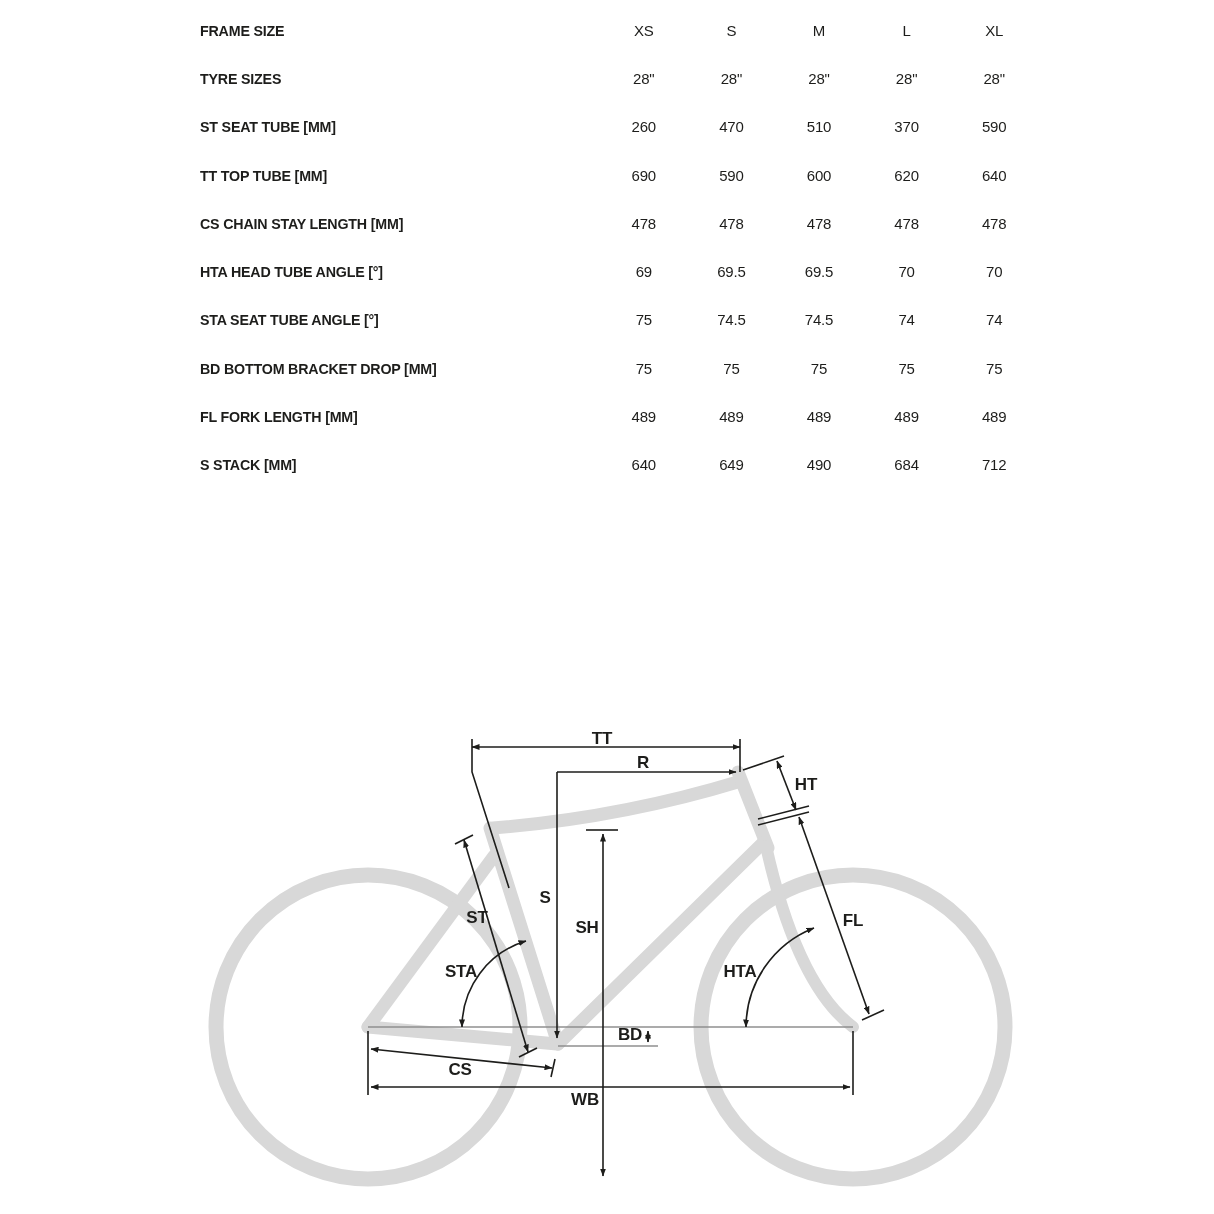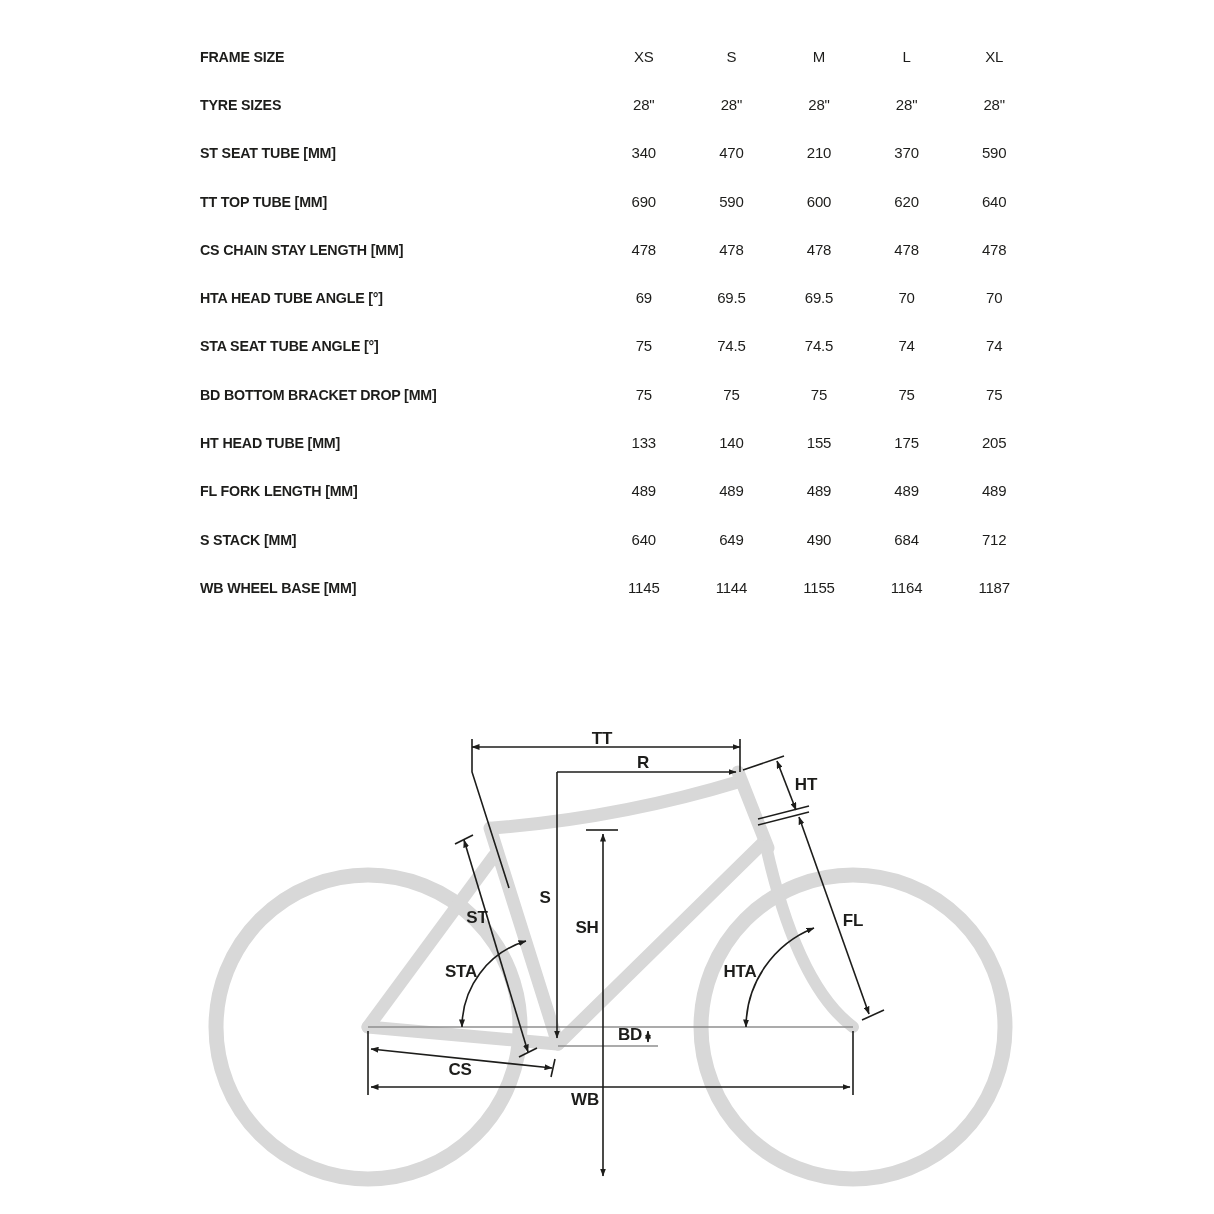--- a/index.html
+++ b/index.html
@@ -1,21 +1,21 @@
 <!DOCTYPE html>
 <html><head>
 <meta charset="utf-8">
 <style>
   html,body { margin:0; padding:0; }
   body {
     width:1214px; height:1214px; position:relative; overflow:hidden;
     background:#ffffff; color:#1d1d1b;
     font-family:"Liberation Sans", sans-serif;
   }
-  .geo-table { position:absolute; left:200px; top:32px; width:840px; }
+  .geo-table { position:absolute; left:200px; top:6px; width:840px; }
   .row { display:flex; align-items:center; height:48.3px; }
   .lbl {
     flex:0 0 400px; font-weight:bold; font-size:15px; letter-spacing:-0.2px;
     white-space:nowrap; transform:scaleX(0.95); transform-origin:left center;
   }
   .val { flex:0 0 87.6px; text-align:center; font-size:15px; letter-spacing:-0.2px; }
   .hdr .val { font-weight:normal; }
   svg.diagram { position:absolute; left:0; top:0; }
   .tube { stroke:#d8d8d8; stroke-width:13; stroke-linecap:round; fill:none; }
   .wheel { stroke:#d8d8d8; stroke-width:15; fill:none; }
@@ -41,23 +41,23 @@
   <div class="row">
     <div class="lbl">TYRE SIZES</div>
     <div class="val">28"</div>
     <div class="val">28"</div>
     <div class="val">28"</div>
     <div class="val">28"</div>
     <div class="val">28"</div>
   </div>
   <div class="row">
     <div class="lbl">ST SEAT TUBE [MM]</div>
-    <div class="val">340</div>
+    <div class="val">260</div>
     <div class="val">470</div>
-    <div class="val">210</div>
+    <div class="val">510</div>
     <div class="val">370</div>
     <div class="val">590</div>
   </div>
   <div class="row">
     <div class="lbl">TT TOP TUBE [MM]</div>
     <div class="val">690</div>
     <div class="val">590</div>
     <div class="val">600</div>
     <div class="val">620</div>
     <div class="val">640</div>
@@ -88,50 +88,34 @@
   </div>
   <div class="row">
     <div class="lbl">BD BOTTOM BRACKET DROP [MM]</div>
     <div class="val">75</div>
     <div class="val">75</div>
     <div class="val">75</div>
     <div class="val">75</div>
     <div class="val">75</div>
   </div>
   <div class="row">
-    <div class="lbl">HT HEAD TUBE [MM]</div>
-    <div class="val">133</div>
-    <div class="val">140</div>
-    <div class="val">155</div>
-    <div class="val">175</div>
-    <div class="val">205</div>
-  </div>
-  <div class="row">
     <div class="lbl">FL FORK LENGTH [MM]</div>
     <div class="val">489</div>
     <div class="val">489</div>
     <div class="val">489</div>
     <div class="val">489</div>
     <div class="val">489</div>
   </div>
   <div class="row">
     <div class="lbl">S STACK [MM]</div>
     <div class="val">640</div>
     <div class="val">649</div>
     <div class="val">490</div>
     <div class="val">684</div>
     <div class="val">712</div>
-  </div>
-  <div class="row">
-    <div class="lbl">WB WHEEL BASE [MM]</div>
-    <div class="val">1145</div>
-    <div class="val">1144</div>
-    <div class="val">1155</div>
-    <div class="val">1164</div>
-    <div class="val">1187</div>
   </div>
 </div>
 
 <svg class="diagram" width="1214" height="1214" viewBox="0 0 1214 1214">
   <defs>
     <marker id="arr" viewBox="0 0 8 6" refX="7.5" refY="3" markerWidth="8" markerHeight="6" orient="auto-start-reverse" markerUnits="userSpaceOnUse">
       <path d="M0,0 L8,3 L0,6 z" fill="#1d1d1b"></path>
     </marker>
   </defs>
 

